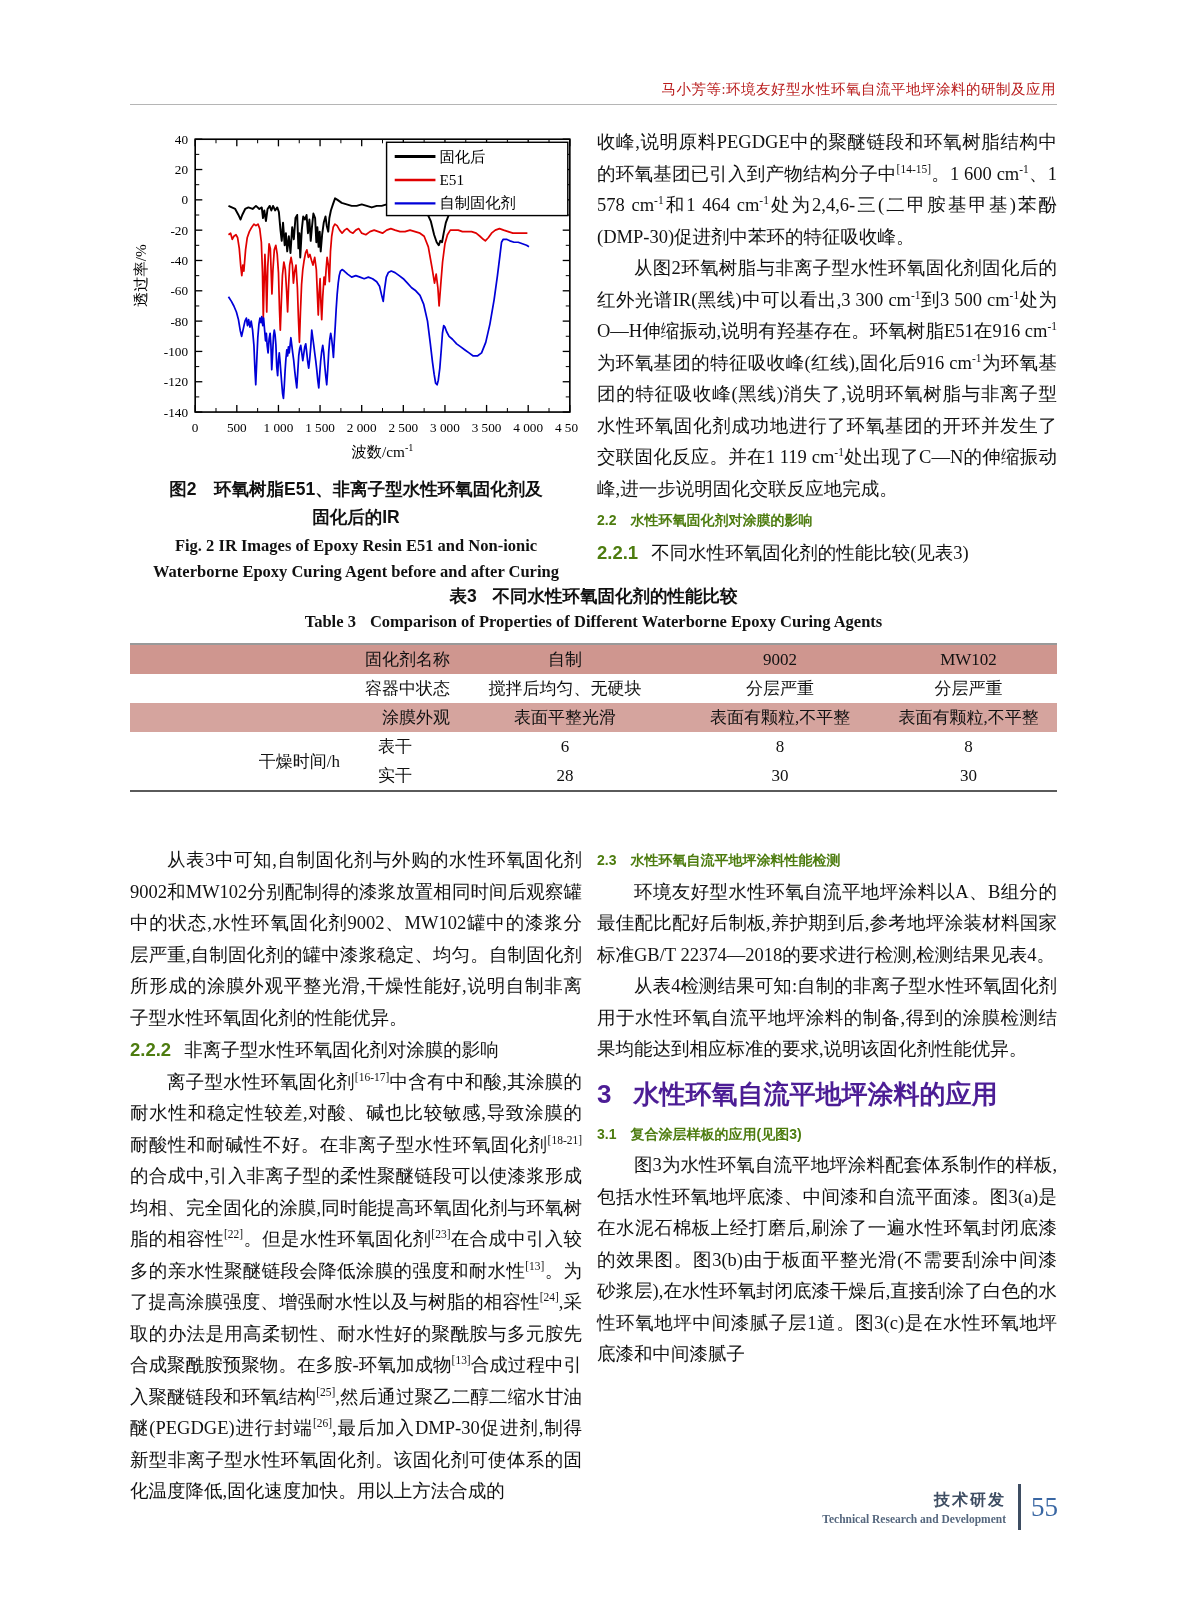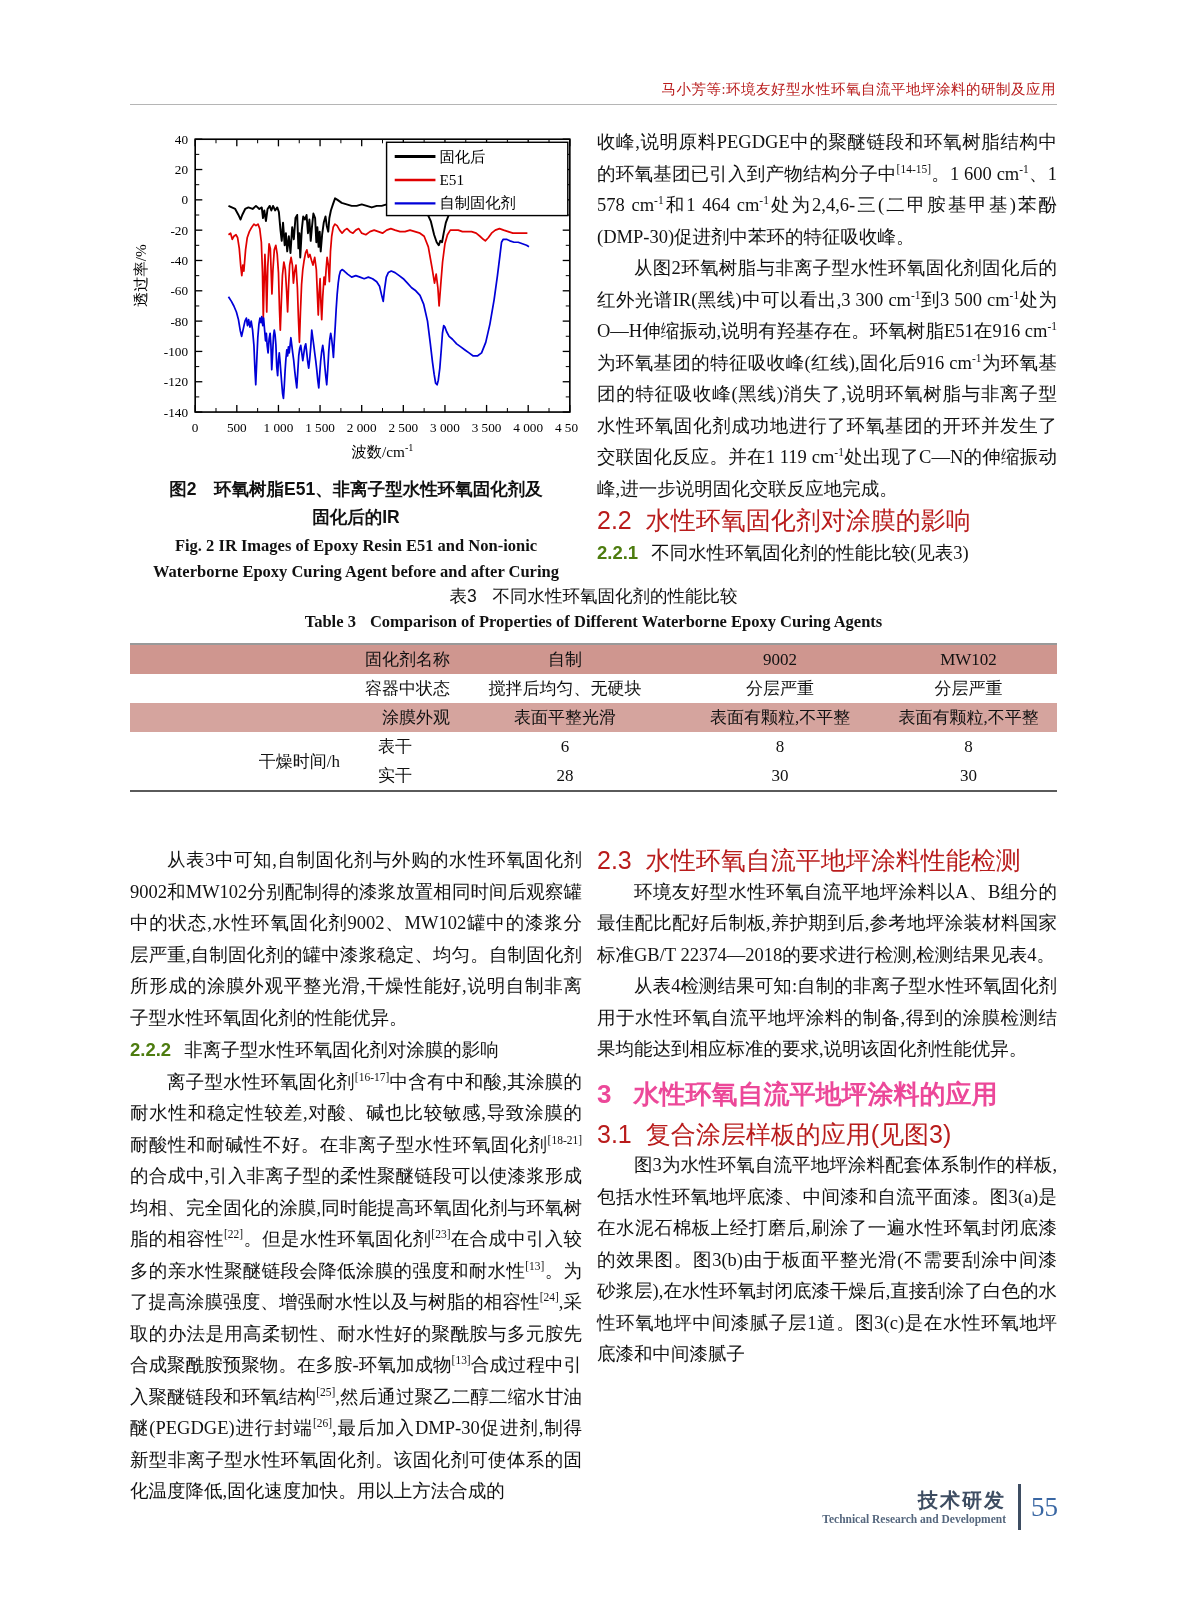--- a/index.html
+++ b/index.html
@@ -15,47 +15,47 @@
   #ir-chart text{font-family:"Liberation Serif","DejaVu Serif",serif;}
   .cap-zh{margin-top:6px;text-align:center;font-family:"Liberation Sans","DejaVu Sans",sans-serif;
           font-weight:bold;font-size:17.5px;line-height:28px;}
   .cap-en{text-align:center;font-weight:bold;font-size:16.5px;line-height:26px;margin-top:2px;}
 
   .bt{font-size:18.5px;line-height:31.5px;text-align:justify;}
   .bt p{margin:0;text-indent:2em;}
   .bt p.noind{text-indent:0;}
   sup{font-size:0.62em;line-height:0;vertical-align:super;}
 
-  .hsec{color:#b91c1c;font-family:"Liberation Sans","DejaVu Sans",sans-serif;font-weight:normal;
-        font-size:25px;line-height:31.5px;}
+  .hsec{color:#4d7c0f;font-family:"Liberation Sans","DejaVu Sans",sans-serif;font-weight:bold;
+        font-size:14px;line-height:31.5px;}
   .hsec .num{margin-right:14px;}
   .hsub{line-height:31.5px;font-size:18.5px;}
   .hsub .num{color:#4d7c0f;font-family:"Liberation Sans","DejaVu Sans",sans-serif;margin-right:13px;font-weight:bold;}
-  .hmain{color:#ec4899;font-family:"Liberation Sans","DejaVu Sans",sans-serif;font-weight:bold;
+  .hmain{color:#4c1d95;font-family:"Liberation Sans","DejaVu Sans",sans-serif;font-weight:bold;
          font-size:26px;line-height:44px;margin:6px 0 3px 0;}
   .hmain .num{margin-right:22px;}
 
   .table-sec{position:absolute;top:583px;left:130px;width:927px;}
-  .tcap-zh{text-align:center;font-family:"Liberation Sans","DejaVu Sans",sans-serif;font-weight:normal;
+  .tcap-zh{text-align:center;font-family:"Liberation Sans","DejaVu Sans",sans-serif;font-weight:bold;
            font-size:17.5px;line-height:26px;}
   .tcap-zh .gap{display:inline-block;width:16px;}
   .tcap-en{text-align:center;font-weight:bold;font-size:16.5px;line-height:26px;}
   .tcap-en .gap{display:inline-block;width:14px;}
   table.props{width:100%;border-collapse:collapse;margin-top:8px;font-size:17px;
               border-top:2px solid #999;border-bottom:2px solid #5a5a5a;}
   table.props td{height:29px;text-align:center;padding:0;}
   table.props td.lbl{text-align:right;padding-left:92px;margin-left:6px;}
   tr.pinkh>td{background:#cf968f;}
   tr.pink>td{background:#d5a49e;}
 
   .bottom{position:absolute;top:813px;left:130px;width:927px;display:flex;gap:15px;margin-top:32px;}
 
   .footer{position:absolute;top:1484px;right:129px;display:flex;align-items:center;}
   .f-txt{text-align:right;}
-  .f-zh{font-family:"Liberation Sans","DejaVu Sans",sans-serif;font-weight:bold;font-size:20px;
+  .f-zh{font-family:"Liberation Sans","DejaVu Sans",sans-serif;font-weight:bold;font-size:16px;
         color:#3e4d62;line-height:24px;letter-spacing:2px;}
   .f-en{font-weight:bold;font-size:11.5px;color:#55677e;line-height:15px;}
   .f-bar{width:3px;height:46px;background:#3e4d62;margin:0 10px 0 12px;}
   .f-num{font-size:27px;color:#3a67a3;}
 </style>
 </head>
 <body>
 
 <div class="page">
 

